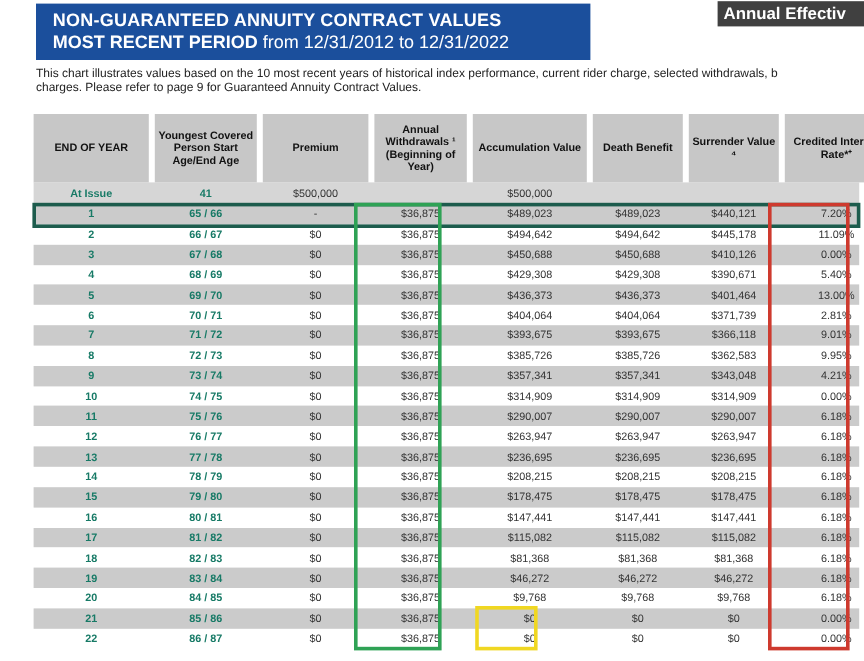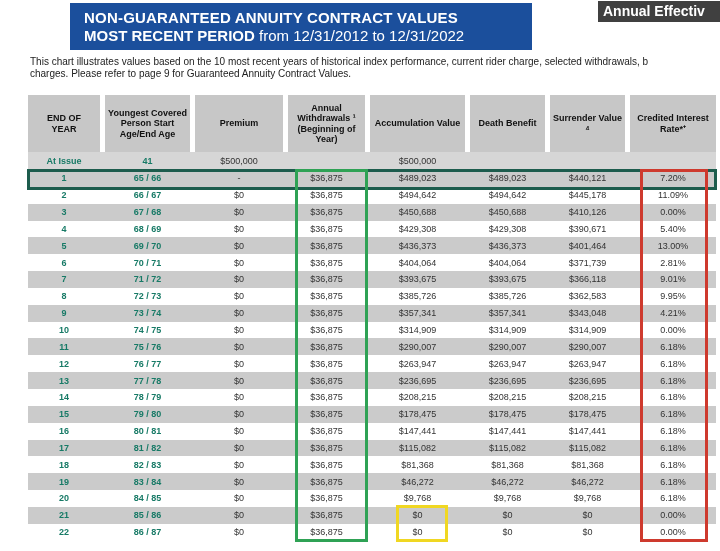--- a/index.html
+++ b/index.html
@@ -21,39 +21,39 @@
     color:#222;overflow:hidden}
   .desc div{white-space:nowrap;overflow:hidden}
 
   .table-wrap{position:absolute;left:28px;top:95px;width:688px}
   .hdr{display:flex;column-gap:5px;height:57px}
   .cell{display:flex;align-items:center;justify-content:center;text-align:center;
     box-sizing:border-box;flex:0 0 auto}
   .hcell{background:#C7C7C7;font-weight:bold;font-size:9px;line-height:10.5px;color:#111;
     padding:0 2px}
   .hdr .c0{padding:0 10px}
-  .c0{width:72px}.c1{width:85px}.c2{width:88px}.c3{width:77px}
+  .c0{width:96px}.c1{width:85px}.c2{width:88px}.c3{width:77px}
   .c4{width:95px}.c5{width:75px}.c6{width:75px}.c7{width:86px}
 
   .row{display:flex;column-gap:5px;height:16.85px}
   .row.at-issue{height:18px;background:#D6D6D6}
   .row.stripe{background:#CBCBCB}
   .teal{color:#177A66;font-weight:bold;font-size:9px}
   .val{color:#333;font-size:9px}
 
   .obox{position:absolute;border:3px solid #000;pointer-events:none;box-sizing:border-box}
   .box-row1{left:-1px;top:74px;width:690px;height:21px}
   .box-green{left:267px;top:74px;width:73px;height:373px}
   .box-red{left:612px;top:74px;width:68px;height:373px}
   .box-yellow{left:368px;top:410px;width:52px;height:37px}
 </style>
 </head>
 <body>
 
-<div class="title-banner" style="background: rgb(27, 79, 156); margin-left: 40px;">
+<div class="title-banner" style="background: rgb(27, 79, 156);">
   <div class="t1">NON-GUARANTEED ANNUITY CONTRACT VALUES</div>
   <div class="t2"><span class="b">MOST RECENT PERIOD</span><span> from 12/31/2012 to 12/31/2022</span></div>
 </div>
 
 <div class="corner" style="background: #404040;">Annual Effectiv</div>
 
 <div class="desc">
   <div>This chart illustrates values based on the 10 most recent years of historical index performance, current rider charge, selected withdrawals, b</div>
   <div>charges. Please refer to page 9 for Guaranteed Annuity Contract Values.</div>
 </div>

